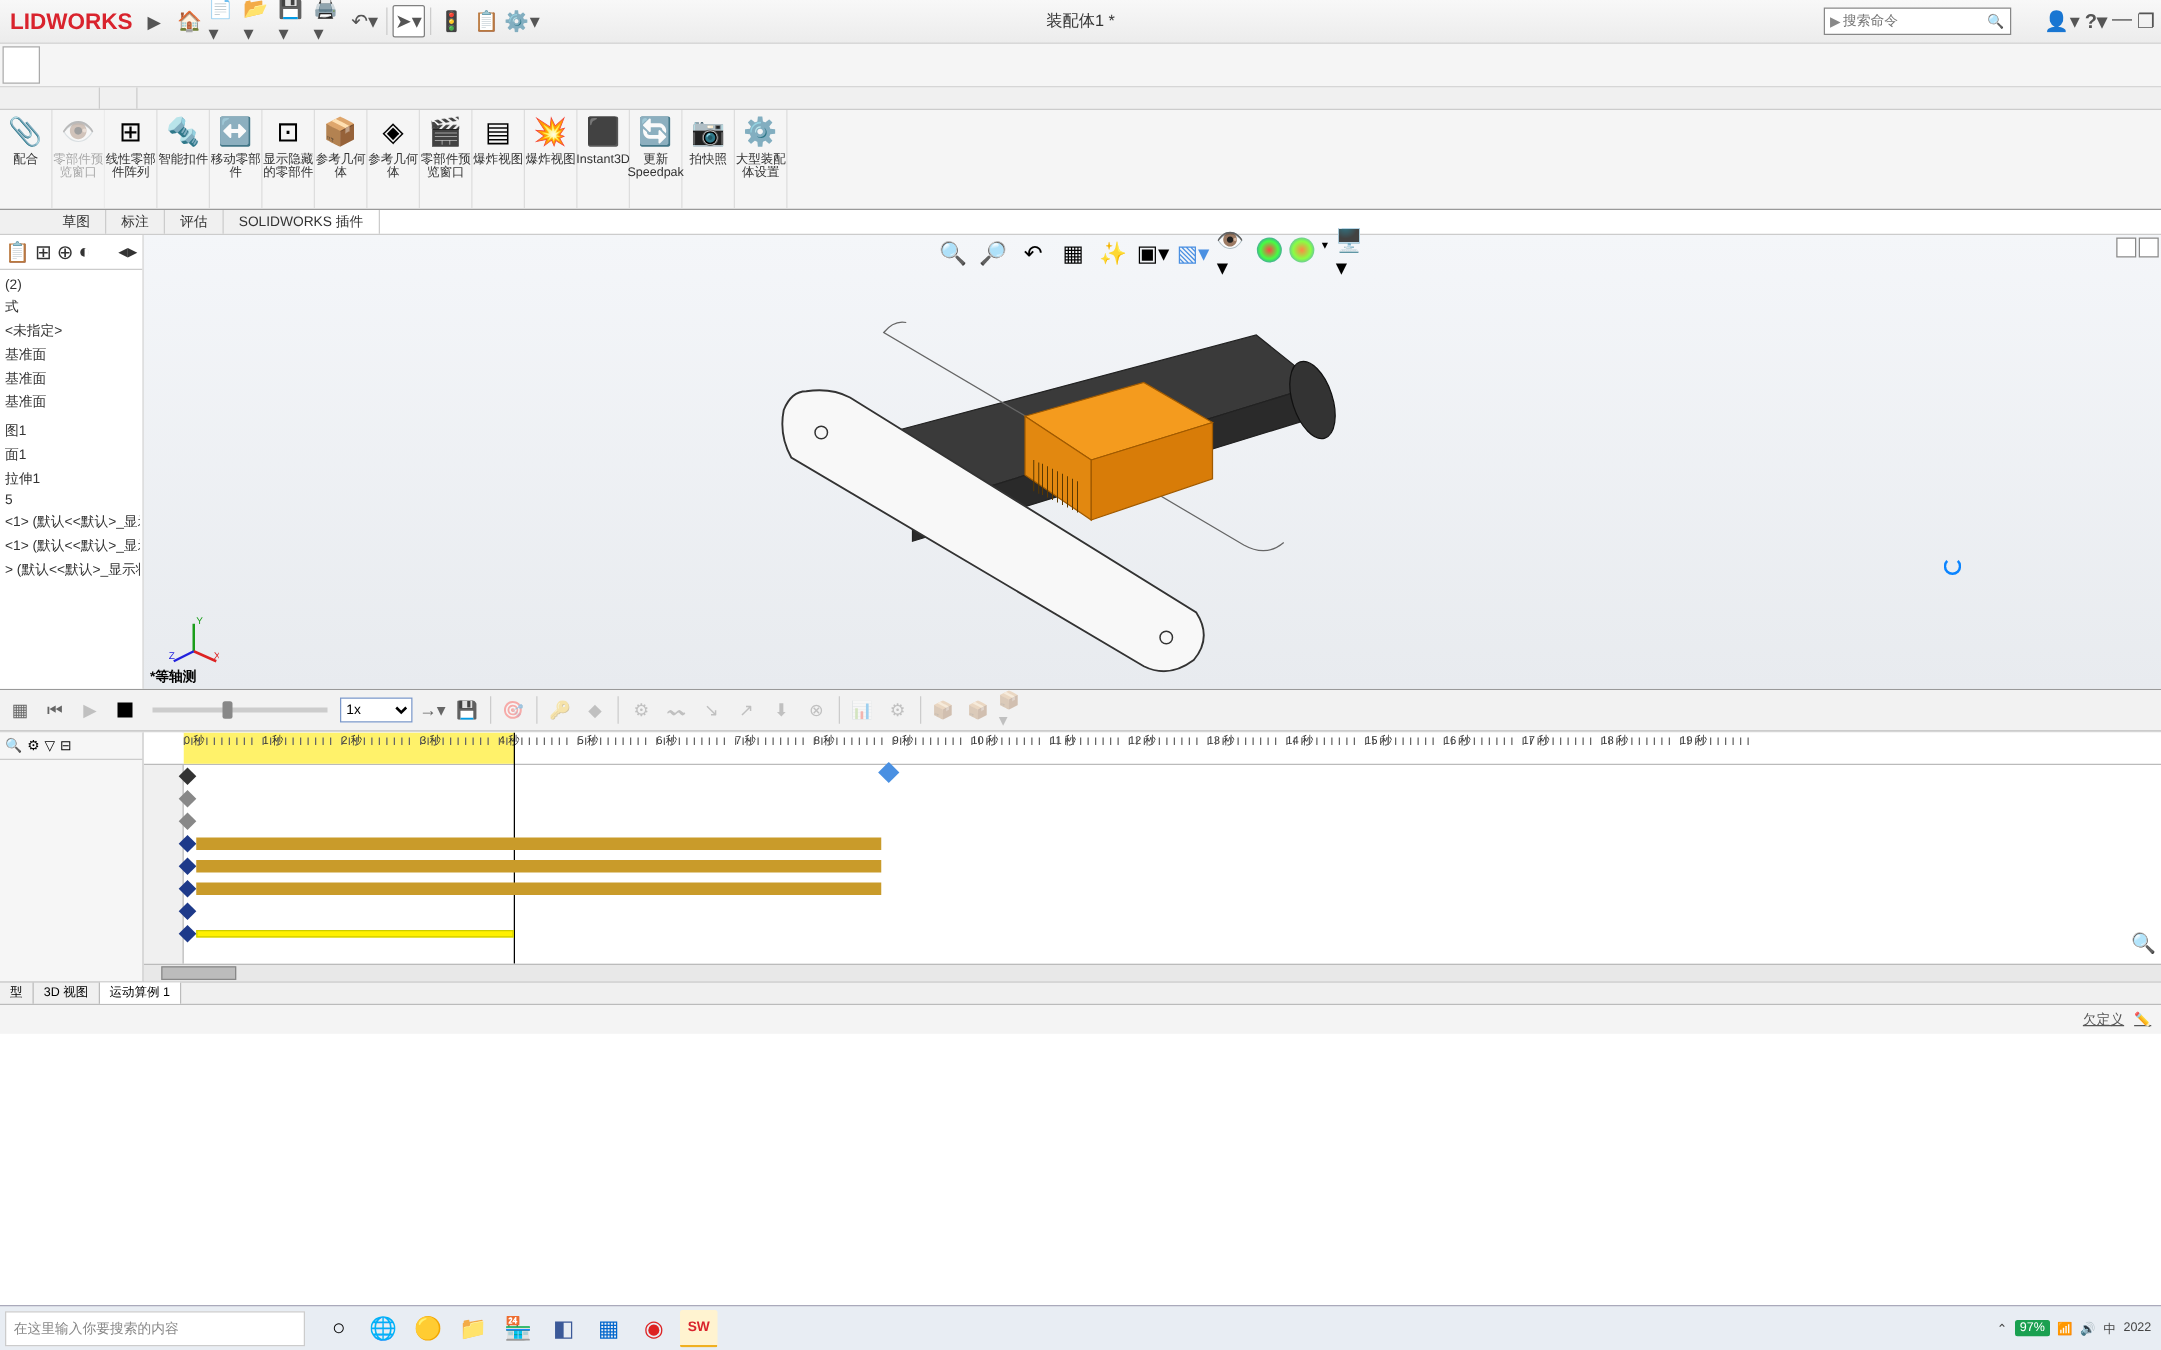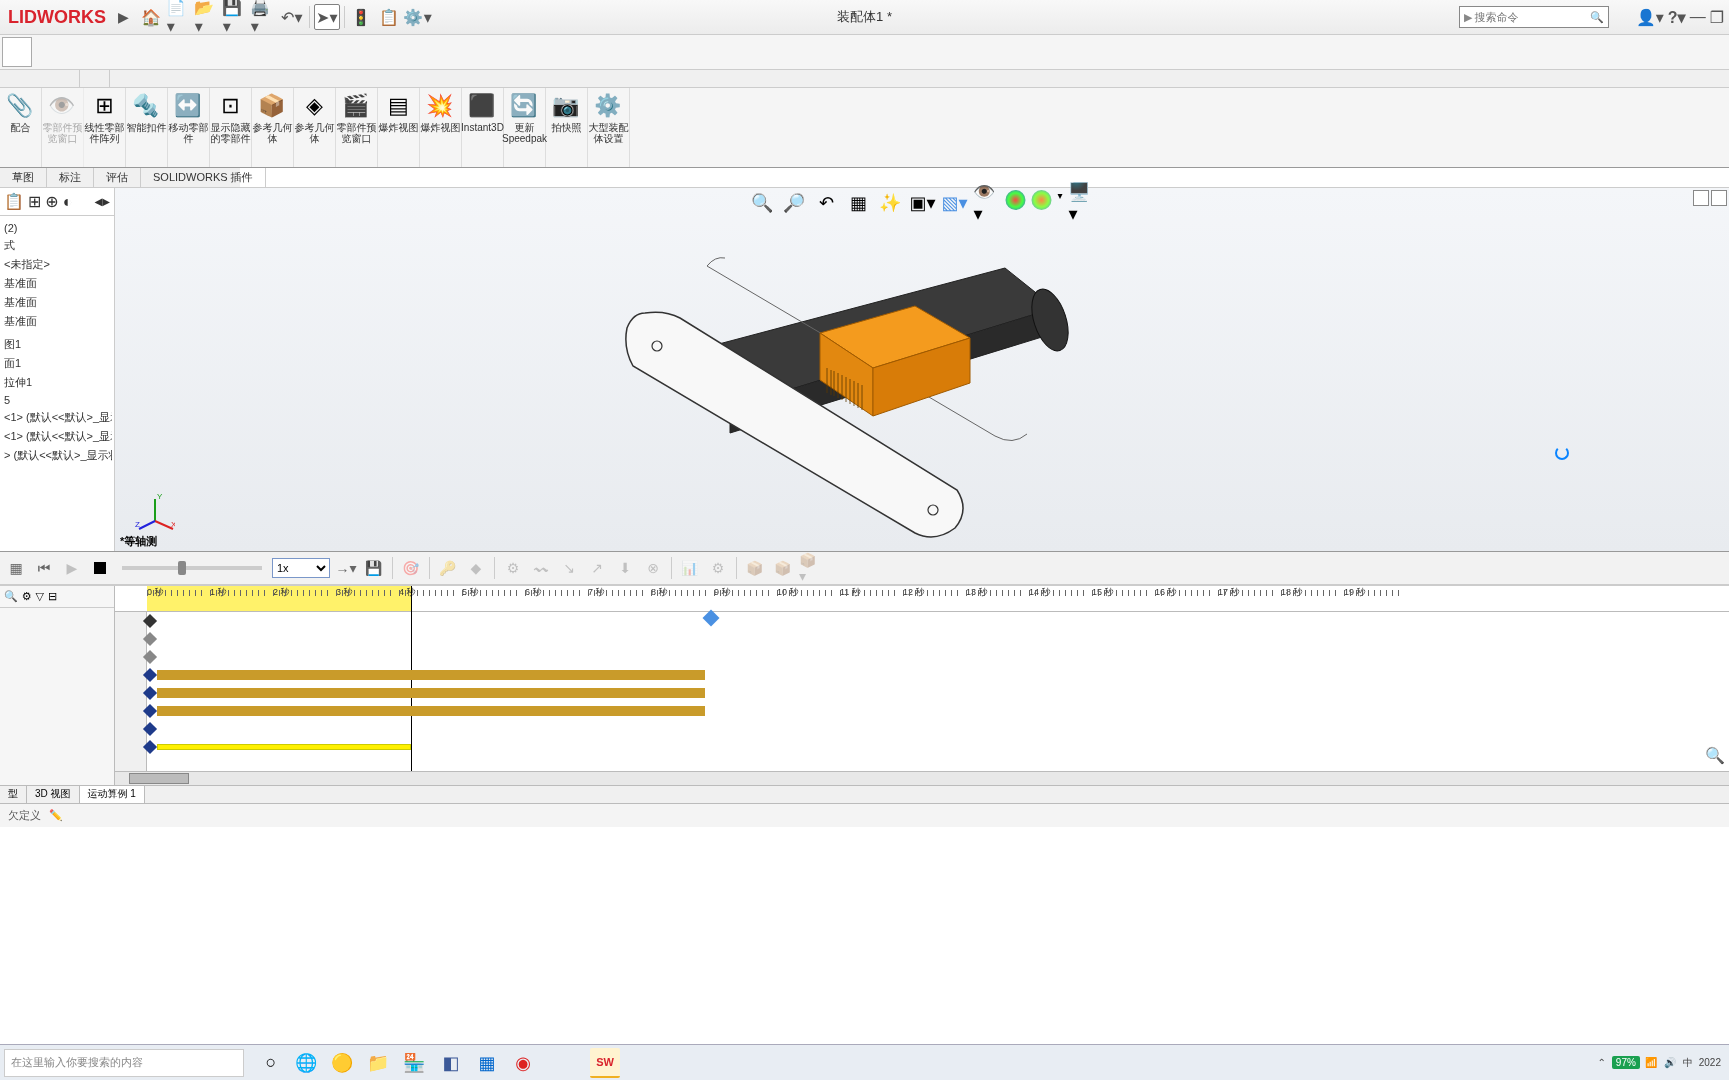--- a/index.html
+++ b/index.html
@@ -27,21 +27,21 @@
 .tab-handle { width: 30px; border-right: 1px solid #ccc; }
 
 
 .ribbon { height: 80px; background: #f5f5f5; border-bottom: 1px solid #999; display: flex; }
 .rib-btn { width: 42px; display: flex; flex-direction: column; align-items: center; justify-content: flex-start; padding-top: 4px; border-right: 1px solid #ddd; cursor: pointer; }
 .rib-btn.disabled { opacity: 0.4; cursor: default; }
 .rib-ico { width: 28px; height: 28px; display: flex; align-items: center; justify-content: center; font-size: 22px; }
 .rib-lbl { font-size: 10px; text-align: center; line-height: 1.1; margin-top: 2px; color: #333; }
 
 
-.cmd-tabs { height: 20px; background: linear-gradient(to right,#f0f0f0 240px,#fff 240px); border-bottom: 1px solid #ccc; display: flex; font-size: 11px; }
+.cmd-tabs { height: 20px; background: linear-gradient(to right,#f0f0f0 240px,#fff 240px); border-bottom: 1px solid #ccc; display: flex; font-size: 11px; padding-left: 38px; }
 .cmd-tab { padding: 2px 12px; border-right: 1px solid #ccc; color: #333; cursor: pointer; }
 
 
 .main { position: relative; height: 363px; display: flex; }
 .tree { width: 115px; background: #fff; border-right: 1px solid #ccc; overflow: hidden; font-size: 11px; color: #333; }
 .tree-icons { height: 28px; display: flex; align-items: center; gap: 4px; padding: 0 4px; border-bottom: 1px solid #ccc; }
 .tree-icons span { font-size: 16px; }
 .tree-body { padding: 4px 2px; }
 .tree-item { padding: 2px 0 2px 2px; white-space: nowrap; overflow: hidden; text-overflow: clip; }
 .viewport { flex: 1; position: relative; background: linear-gradient(#f4f6f9,#e8ebef); }
@@ -83,21 +83,21 @@
 .key.gray { background: #888; }
 .bar-gold { position: absolute; height: 10px; background: #c99b2a; top: 4px; }
 .bar-yellow { position: absolute; height: 6px; background: #fff000; border: 1px solid #cc0; top: 6px; }
 
 
 .bottom-tabs { height: 18px; background: #f0f0f0; border-top: 1px solid #bbb; display: flex; font-size: 10px; }
 .bt { padding: 1px 8px; border-right: 1px solid #bbb; }
 .bt.active { background: #fff; }
 
 
-.status { height: 24px; background: #f4f4f4; border-top: 1px solid #bbb; display: flex; align-items: center; padding: 0 8px; font-size: 11px; color: #555; gap: 8px; }
+.status { height: 24px; background: #f4f4f4; border-top: 1px solid #bbb; display: flex; align-items: center; justify-content: flex-end; padding: 0 8px; font-size: 11px; color: #555; gap: 8px; text-decoration: underline; }
 .pencil { color: #e8a030; }
 
 
 .taskbar { position: absolute; bottom: 0; left: 0; right: 0; height: 36px; background: #e8edf3; border-top: 1px solid #aab; display: flex; align-items: center; }
 .tb-search { flex: 0 0 240px; height: 28px; margin-left: 4px; border: 1px solid #ccc; background: #fff; display: flex; align-items: center; padding: 0 6px; font-size: 11px; color: #888; }
 .tb-icons { display: flex; gap: 6px; margin-left: 12px; }
 .tb-ico { width: 30px; height: 30px; display: flex; align-items: center; justify-content: center; font-size: 18px; border-radius: 2px; }
 .tb-ico.active { background: #fff3d0; border-bottom: 2px solid #f0b020; }
 .tray { margin-left: auto; display: flex; align-items: center; gap: 6px; padding-right: 8px; font-size: 10px; color: #444; }
 .battery { background: #1aa050; color: #fff; padding: 1px 4px; border-radius: 2px; font-size: 10px; }
@@ -722,21 +722,21 @@
   </div>
   <div class="tb-icons">
     <div class="tb-ico">○</div>
     <div class="tb-ico" style="color:#0078d4;">🌐</div>
     <div class="tb-ico">🟡</div>
     <div class="tb-ico">📁</div>
     <div class="tb-ico">🏪</div>
     <div class="tb-ico" style="color:#3b5998;">◧</div>
     <div class="tb-ico" style="color:#0066cc;">▦</div>
     <div class="tb-ico" style="color:#d22;">◉</div>
-    <div class="tb-ico active" style="color:#d9232d;font-weight:bold;font-size:11px;margin-left:46px;">SW</div>
+    <div class="tb-ico active" style="color:#d9232d;font-weight:bold;font-size:11px;">SW</div>
   </div>
   <div class="tray">
     <span>⌃</span>
     <span class="battery">97%</span>
     <span>📶</span>
     <span>🔊</span>
     <span>中</span>
     <span>2022</span>
   </div>
 </div>

